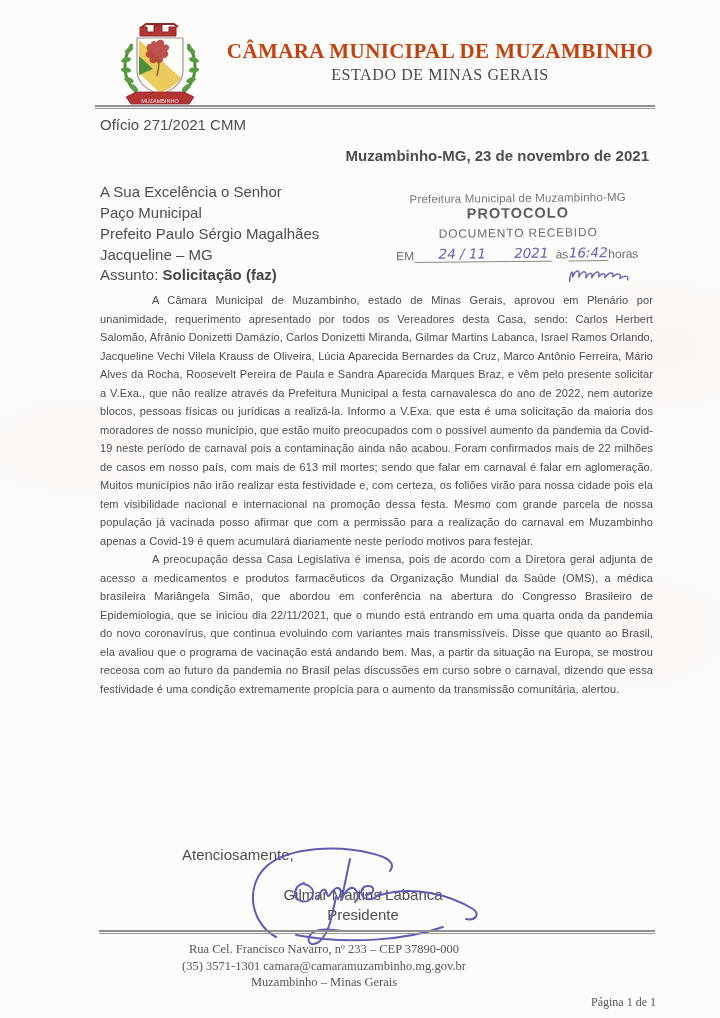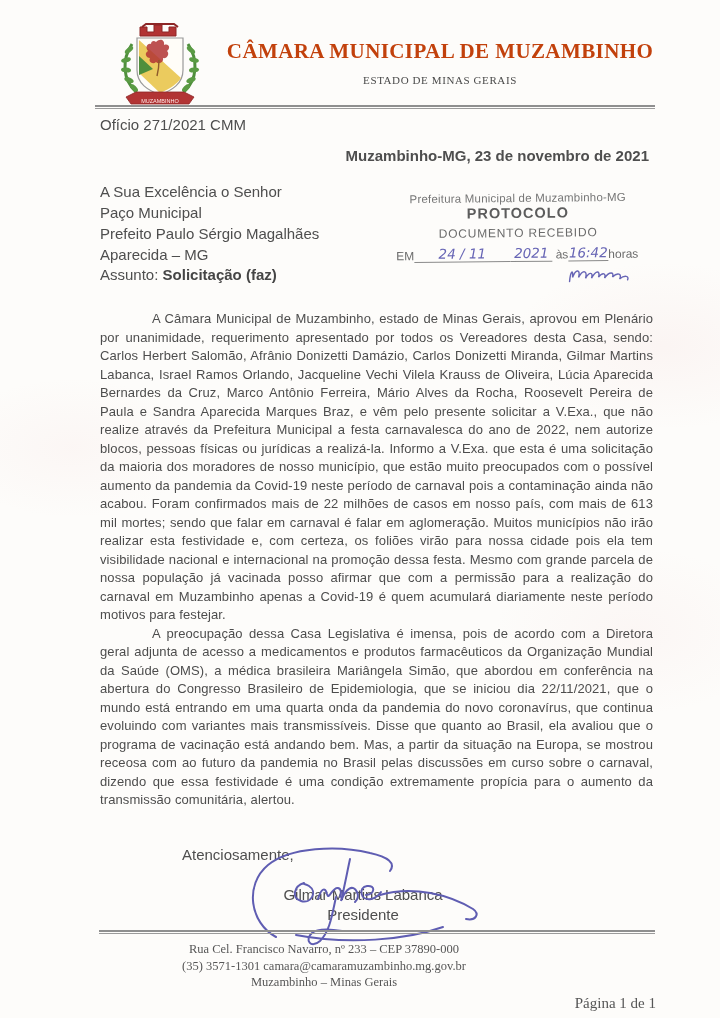--- a/index.html
+++ b/index.html
@@ -13,21 +13,21 @@
     font-family:"Liberation Sans", sans-serif;
     color:#4c4c4c;
     -webkit-font-smoothing:antialiased;
   }
   .abs{position:absolute;}
 
   
   .logo{left:106px;top:14px;width:108px;height:100px;}
   .titles{left:222px;top:38px;width:436px;text-align:center;font-family:"Liberation Serif", serif;}
   .org-name{font-size:21px;font-weight:bold;color:#c2410c;letter-spacing:.4px;line-height:26px;}
-  .org-sub{font-size:11px;color:#4a4a4a;letter-spacing:.6px;margin-top:10px;}
+  .org-sub{font-size:16px;color:#4a4a4a;letter-spacing:.6px;margin-top:2px;}
   .dbl-rule{height:1px;border-top:2px solid #8f8f8f;border-bottom:1px solid #9b9b9b;}
   .rule-top{left:95px;top:105px;width:560px;}
   .rule-bottom{left:99px;top:930px;width:556px;}
 
   .reference{left:100px;top:116px;font-size:15px;color:#4e4e4e;}
   .dateline{right:71px;top:147px;font-size:15px;color:#4e4e4e;font-weight:bold;}
 
   .recipient{left:100px;top:181px;font-size:15px;line-height:21px;color:#4e4e4e;}
 
   
@@ -40,35 +40,35 @@
   .slot{display:inline-block;border-bottom:1px solid #8a8a8a;text-align:center;transform:translateY(-1px);}
   .slot-date{width:96px;}
   .slot-year{width:42px;}
   .slot-time{width:40px;}
   .stamp-scribble{position:absolute;right:18px;top:72px;width:72px;height:24px;}
 
   .subject{left:100px;top:266px;font-size:15px;color:#4e4e4e;text-align:center;}
   .subject b{color:#454545;}
 
   
-  .body-text{left:100px;top:291px;width:553px;font-size:13px;line-height:18.5px;
-    text-align:justify;color:#4d4d4d;letter-spacing:.1px;margin-top:19px;}
+  .body-text{left:100px;top:291px;width:553px;font-size:11px;line-height:18.5px;
+    text-align:justify;color:#4d4d4d;letter-spacing:.1px;}
   .body-text p{margin:0;text-indent:52px;}
 
   .closing{left:170px;top:846px;font-size:15px;color:#4e4e4e;margin-left:12px;}
 
   
   .sig-block{left:238px;top:845px;width:250px;height:105px;}
   .sig-scribble{position:absolute;left:0;top:0;width:250px;height:105px;}
   .sig-name{position:absolute;left:0;top:40px;width:250px;text-align:center;font-size:15px;color:#4e4e4e;line-height:20px;}
 
   
   .footer{left:0;top:941px;width:648px;text-align:center;
     font-family:"Liberation Serif", serif;font-size:12.5px;line-height:16.5px;color:#565656;}
-  .pagenum{right:64px;top:995px;font-family:"Liberation Serif", serif;font-size:15px;color:#565656;}
+  .pagenum{right:64px;top:995px;font-family:"Liberation Serif", serif;font-size:12px;color:#565656;}
 </style>
 </head>
 <body>
 
 <div class="abs logo">
   <svg viewBox="0 0 108 100" width="108" height="100">
 
     <path d="M34 22 v-9 h7 v5 h7 v-7 h8 v7 h7 v-5 h7 v9 z" fill="#b23434" stroke="#8d2626" stroke-width="1"></path>
     <path d="M36 13 l4 -3 h28 l4 3" fill="none" stroke="#8d2626" stroke-width="2"></path>
 
@@ -106,21 +106,21 @@
 
 <div class="abs dbl-rule rule-top"></div>
 
 <div class="abs reference">Ofício 271/2021 CMM</div>
 <div class="abs dateline">Muzambinho-MG, 23 de novembro de 2021</div>
 
 <div class="abs recipient">
   <div>A Sua Excelência o Senhor</div>
   <div>Paço Municipal</div>
   <div>Prefeito Paulo Sérgio Magalhães</div>
-  <div>Aparecida – MG</div>
+  <div>Jacqueline – MG</div>
 </div>
 
 <div class="abs stamp">
   <div class="stamp-l1">Prefeitura Municipal de Muzambinho-MG</div>
   <div class="stamp-l2">PROTOCOLO</div>
   <div class="stamp-l3">DOCUMENTO RECEBIDO</div>
   <div class="stamp-em">
     <span>EM</span><span class="slot slot-date"><span class="ink">24 / 11</span></span><span class="slot slot-year"><span class="ink">2021</span></span>&nbsp;<span>às</span><span class="slot slot-time"><span class="ink">16:42</span></span><span>horas</span>
   </div>
   <svg class="stamp-scribble" viewBox="0 0 72 24">

